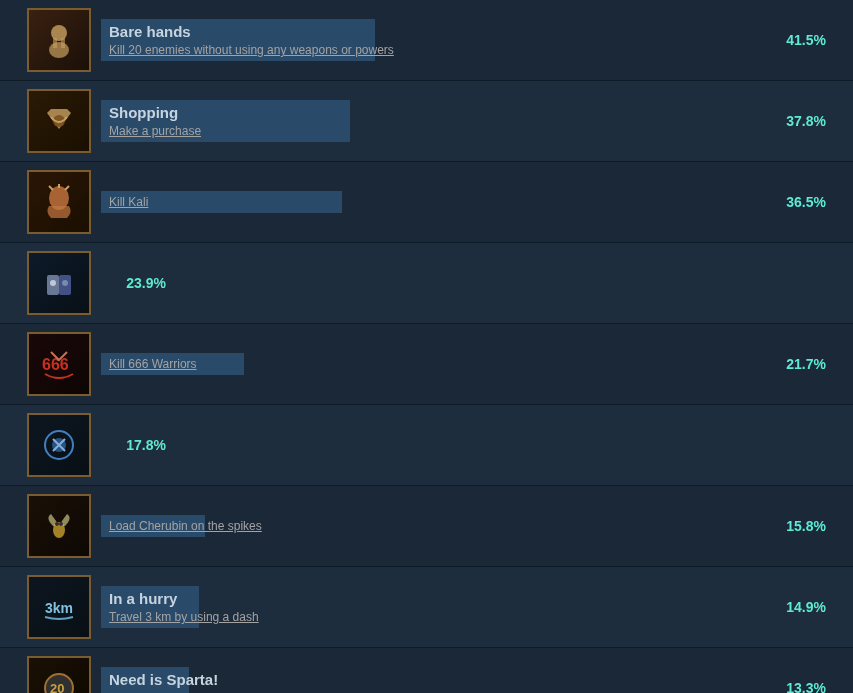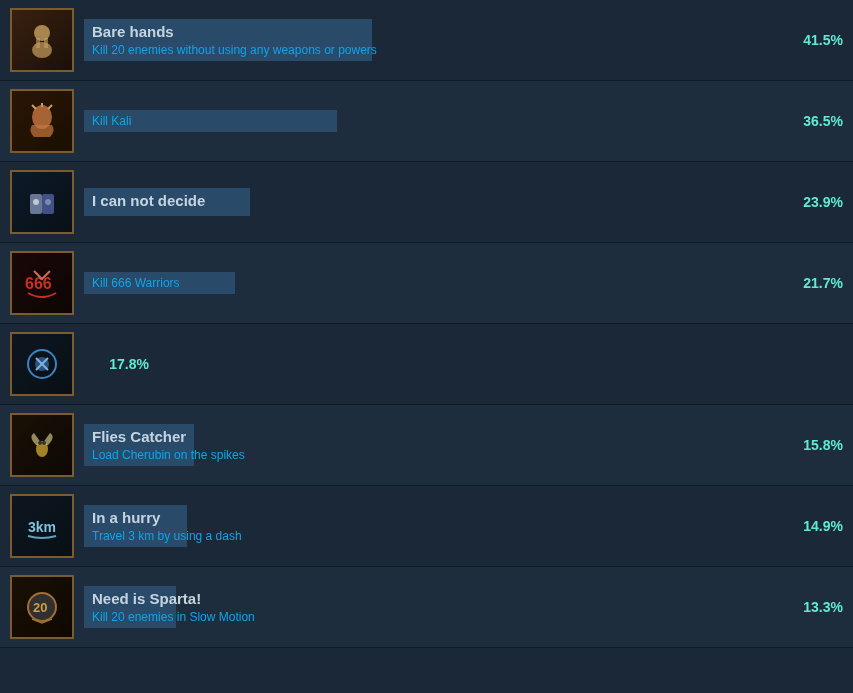--- a/index.html
+++ b/index.html
@@ -11,21 +11,21 @@
       overflow: hidden;
     }
     .achievement-list {
       width: 100%;
     }
     .achievement-row {
       display: flex;
       align-items: center;
       background-color: #1e2d3d;
       border-bottom: 1px solid #0d1b26;
-      padding: 8px 10px;
+      padding: 8px 27px;
       min-height: 75px;
       position: relative;
     }
     .achievement-row:nth-child(odd) {
       background-color: #1b2838;
     }
     .achievement-icon {
       width: 64px;
       height: 64px;
       flex-shrink: 0;
@@ -69,22 +69,23 @@
       z-index: 1;
       padding: 4px 8px;
     }
     .achievement-title {
       color: #c6d4df;
       font-size: 15px;
       font-weight: bold;
       margin-bottom: 3px;
     }
     .achievement-desc {
-      color: #0ea5e9;
+      color: #a3a3a3;
       font-size: 12px;
+      text-decoration: underline;
     }
     .achievement-percent {
       color: #5eead4;
       font-size: 14px;
       font-weight: bold;
       margin-left: 15px;
       flex-shrink: 0;
       min-width: 50px;
       text-align: right;
     }
@@ -109,20 +110,37 @@
       <div class="achievement-content">
         <div class="progress-bar-bg" style="width: 41.5%;"></div>
         <div class="achievement-text">
           <div class="achievement-title">Bare hands</div>
           <div class="achievement-desc">Kill 20 enemies without using any weapons or powers</div>
         </div>
       </div>
       <div class="achievement-percent">41.5%</div>
     </div>
     <div class="achievement-row">
+      <div class="achievement-icon icon-shopping">
+        <svg class="icon-svg" viewBox="0 0 44 44" xmlns="http://www.w3.org/2000/svg">
+    <path d="M10 14 L14 10 L30 10 L34 14 L22 30 Z" fill="#c8a060" opacity="0.8"></path>
+    <circle cx="22" cy="22" r="6" fill="#7a5020" opacity="0.9"></circle>
+    <path d="M14 18 Q22 28 30 18" stroke="#c8a060" stroke-width="2" fill="none"></path>
+  </svg>
+      </div>
+      <div class="achievement-content">
+        <div class="progress-bar-bg" style="width: 37.8%;"></div>
+        <div class="achievement-text">
+          <div class="achievement-title">Shopping</div>
+          <div class="achievement-desc">Make a purchase</div>
+        </div>
+      </div>
+      <div class="achievement-percent">37.8%</div>
+    </div>
+    <div class="achievement-row">
       <div class="achievement-icon icon-need-hand">
         <svg class="icon-svg" viewBox="0 0 44 44" xmlns="http://www.w3.org/2000/svg">
     <ellipse cx="22" cy="18" rx="10" ry="12" fill="#c87840" opacity="0.8"></ellipse>
     <path d="M12 26 Q8 32 14 38 L30 38 Q36 32 32 26" fill="#c87840" opacity="0.7"></path>
     <line x1="22" y1="8" x2="22" y2="4" stroke="#c8a060" stroke-width="2"></line>
     <line x1="16" y1="10" x2="12" y2="6" stroke="#c8a060" stroke-width="2"></line>
     <line x1="28" y1="10" x2="32" y2="6" stroke="#c8a060" stroke-width="2"></line>
   </svg>
       </div>
       <div class="achievement-content">
@@ -135,26 +153,20 @@
     </div>
     <div class="achievement-row">
       <div class="achievement-icon icon-can-not">
         <svg class="icon-svg" viewBox="0 0 44 44" xmlns="http://www.w3.org/2000/svg">
     <rect x="10" y="14" width="12" height="20" rx="2" fill="#8090b0" opacity="0.8"></rect>
     <rect x="22" y="14" width="12" height="20" rx="2" fill="#5060a0" opacity="0.8"></rect>
     <circle cx="16" cy="22" r="3" fill="#c8d0e0" opacity="0.9"></circle>
     <circle cx="28" cy="22" r="3" fill="#8090b0" opacity="0.9"></circle>
   </svg>
       </div>
-      <div class="achievement-content">
-        <div class="progress-bar-bg" style="width: 23.9%;"></div>
-        <div class="achievement-text">
-          <div class="achievement-title">I can not decide</div>
-        </div>
-      </div>
       <div class="achievement-percent">23.9%</div>
     </div>
     <div class="achievement-row">
       <div class="achievement-icon icon-beast">
         <svg class="icon-svg" viewBox="0 0 44 44" xmlns="http://www.w3.org/2000/svg">
     <text x="5" y="28" font-size="16" fill="#c83020" font-weight="bold">666</text>
     <path d="M8 32 Q22 40 36 32" stroke="#c83020" stroke-width="2" fill="none"></path>
     <path d="M14 10 L22 18 L30 10" stroke="#c87050" stroke-width="2" fill="none"></path>
   </svg>
       </div>
@@ -182,21 +194,20 @@
     <ellipse cx="22" cy="26" rx="6" ry="8" fill="#c8a030" opacity="0.8"></ellipse>
     <path d="M16 22 Q8 14 14 10 Q20 18 22 22" fill="#c8c080" opacity="0.7"></path>
     <path d="M28 22 Q36 14 30 10 Q24 18 22 22" fill="#c8c080" opacity="0.7"></path>
     <circle cx="20" cy="20" r="2" fill="#303030"></circle>
     <circle cx="24" cy="20" r="2" fill="#303030"></circle>
   </svg>
       </div>
       <div class="achievement-content">
         <div class="progress-bar-bg" style="width: 15.8%;"></div>
         <div class="achievement-text">
-          <div class="achievement-title">Flies Catcher</div>
           <div class="achievement-desc">Load Cherubin on the spikes</div>
         </div>
       </div>
       <div class="achievement-percent">15.8%</div>
     </div>
     <div class="achievement-row">
       <div class="achievement-icon icon-hurry">
         <svg class="icon-svg" viewBox="0 0 44 44" xmlns="http://www.w3.org/2000/svg">
     <text x="8" y="28" font-size="14" fill="#80c0e0" font-weight="bold">3km</text>
     <path d="M8 32 Q22 36 36 32" stroke="#60a0c0" stroke-width="2" fill="none"></path>

